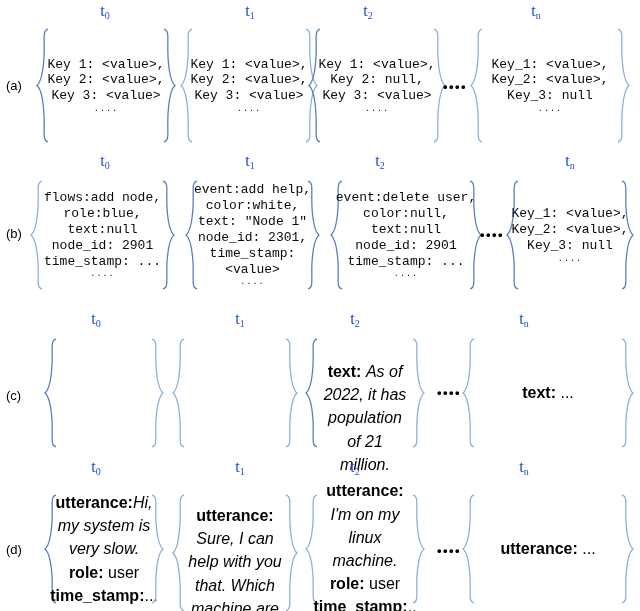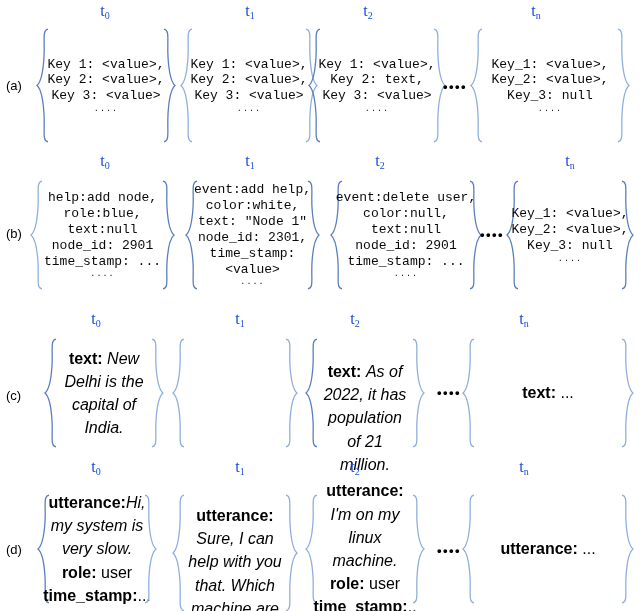--- a/index.html
+++ b/index.html
@@ -183,21 +183,21 @@
     </div>
 
     <div class="cell" style="left:308px; top:28px; width:138px; height:115px;">
       <div class="brace brace-l">
           <svg viewBox="0 0 14 100" preserveAspectRatio="none">
             <path d="M12,1 C6,2 9,10 8,25 C7,40 5,47 1,50 C5,53 7,60 8,75 C9,90 6,98 12,99" fill="none" stroke="#5b7fbd" stroke-width="1.3" vector-effect="non-scaling-stroke"></path>
           </svg>
         </div>
       <div class="cell-body">
         <div class="code">Key 1: &lt;value&gt;,</div>
-        <div class="code">Key 2: text,</div>
+        <div class="code">Key 2: null,</div>
         <div class="code">Key 3: &lt;value&gt;</div>
         <div class="code dots">....</div>
       </div>
       <div class="brace brace-r">
           <svg viewBox="0 0 14 100" preserveAspectRatio="none">
             <path d="M2,1 C8,2 5,10 6,25 C7,40 9,47 13,50 C9,53 7,60 6,75 C5,90 8,98 2,99" fill="none" stroke="#8fb0dd" stroke-width="1.3" vector-effect="non-scaling-stroke"></path>
           </svg>
         </div>
     </div>
 
@@ -232,21 +232,21 @@
     </div>
     <div class="row-label" style="top:76px">(b)</div>
 
     <div class="cell" style="left:30px;  top:30px; width:145px; height:110px;">
       <div class="brace brace-l">
           <svg viewBox="0 0 14 100" preserveAspectRatio="none">
             <path d="M12,1 C6,2 9,10 8,25 C7,40 5,47 1,50 C5,53 7,60 8,75 C9,90 6,98 12,99" fill="none" stroke="#8fb0dd" stroke-width="1.3" vector-effect="non-scaling-stroke"></path>
           </svg>
         </div>
       <div class="cell-body">
-        <div class="code">help:add node,</div>
+        <div class="code">flows:add node,</div>
         <div class="code">role:blue,</div>
         <div class="code">text:null</div>
         <div class="code">node_id: 2901</div>
         <div class="code">time_stamp: ...</div>
         <div class="code dots">....</div>
       </div>
       <div class="brace brace-r">
           <svg viewBox="0 0 14 100" preserveAspectRatio="none">
             <path d="M2,1 C8,2 5,10 6,25 C7,40 9,47 13,50 C9,53 7,60 6,75 C5,90 8,98 2,99" fill="none" stroke="#5b7fbd" stroke-width="1.3" vector-effect="non-scaling-stroke"></path>
           </svg>
@@ -326,23 +326,20 @@
       <div class="tick" style="left:524px">t<sub>n</sub></div>
     </div>
     <div class="row-label" style="top:80px">(c)</div>
 
     <div class="cell" style="left:44px;  top:30px; width:120px; height:110px;">
       <div class="brace brace-l">
           <svg viewBox="0 0 14 100" preserveAspectRatio="none">
             <path d="M12,1 C6,2 9,10 8,25 C7,40 5,47 1,50 C5,53 7,60 8,75 C9,90 6,98 12,99" fill="none" stroke="#5b7fbd" stroke-width="1.3" vector-effect="non-scaling-stroke"></path>
           </svg>
         </div>
-      <div class="cell-body">
-        <div class="prose"><b>text:</b> <i>New Delhi is the capital of India.</i></div>
-      </div>
       <div class="brace brace-r">
           <svg viewBox="0 0 14 100" preserveAspectRatio="none">
             <path d="M2,1 C8,2 5,10 6,25 C7,40 9,47 13,50 C9,53 7,60 6,75 C5,90 8,98 2,99" fill="none" stroke="#8fb0dd" stroke-width="1.3" vector-effect="non-scaling-stroke"></path>
           </svg>
         </div>
     </div>
 
     <div class="cell" style="left:172px; top:30px; width:126px; height:110px;">
       <div class="brace brace-l">
           <svg viewBox="0 0 14 100" preserveAspectRatio="none">
@@ -393,21 +390,21 @@
 
   <div class="row row-d">
     <div class="tick-strip">
       <div class="tick" style="left:96px">t<sub>0</sub></div>
       <div class="tick" style="left:240px">t<sub>1</sub></div>
       <div class="tick" style="left:355px">t<sub>2</sub></div>
       <div class="tick" style="left:524px">t<sub>n</sub></div>
     </div>
     <div class="row-label" style="top:86px">(d)</div>
 
-    <div class="cell" style="left:37px;  top:38px; width:120px; height:110px;">
+    <div class="cell" style="left:44px;  top:38px; width:120px; height:110px;">
       <div class="brace brace-l">
           <svg viewBox="0 0 14 100" preserveAspectRatio="none">
             <path d="M12,1 C6,2 9,10 8,25 C7,40 5,47 1,50 C5,53 7,60 8,75 C9,90 6,98 12,99" fill="none" stroke="#5b7fbd" stroke-width="1.3" vector-effect="non-scaling-stroke"></path>
           </svg>
         </div>
       <div class="cell-body">
         <div class="prose"><b>utterance:</b><i>Hi, my system is very slow.</i></div>
         <div class="prose"><b>role:</b> <span>user</span></div>
         <div class="prose"><b>time_stamp:</b><span>...</span></div>
       </div>

